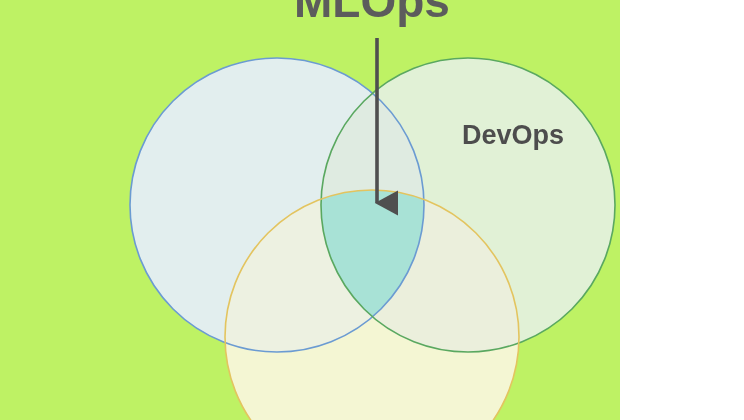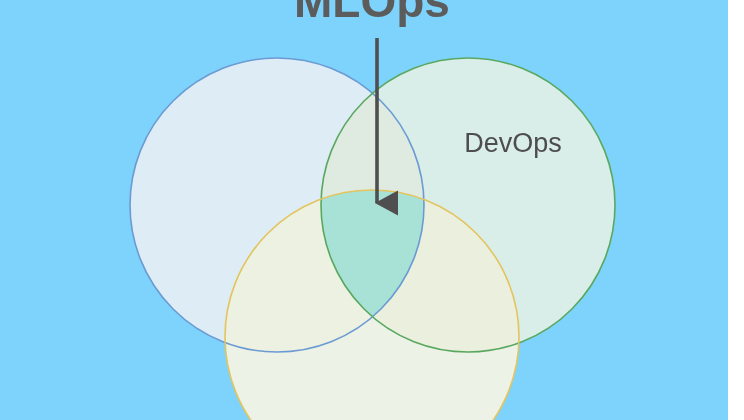--- a/index.html
+++ b/index.html
@@ -2,23 +2,23 @@
 <html><head>
 <meta charset="utf-8">
 <style>
   html, body {
     margin: 0;
     padding: 0;
     background: #ffffff;
   }
   #stage {
     position: relative;
-    width: 728px;
+    width: 620px;
     height: 420px;
-    background: #7dd3fc;
+    background: #bef264;
     overflow: hidden;
     font-family: "Liberation Sans", sans-serif;
   }
   #venn-svg {
     position: absolute;
     left: 0;
     top: 0;
     width: 744px;
     height: 420px;
     display: block;
@@ -48,22 +48,23 @@
     white-space: pre-line;
     pointer-events: none;
   }
   #label-ml {
     left: 152px;
     top: 107px;
     width: 250px;
   }
   #label-devops {
     left: 388px;
-    top: 126px;
+    top: 118px;
     width: 250px;
+    font-weight: bold;
   }
   #label-de {
     left: 247px;
     top: 332px;
     width: 250px;
   }
 </style>
 </head>
 <body>
 

